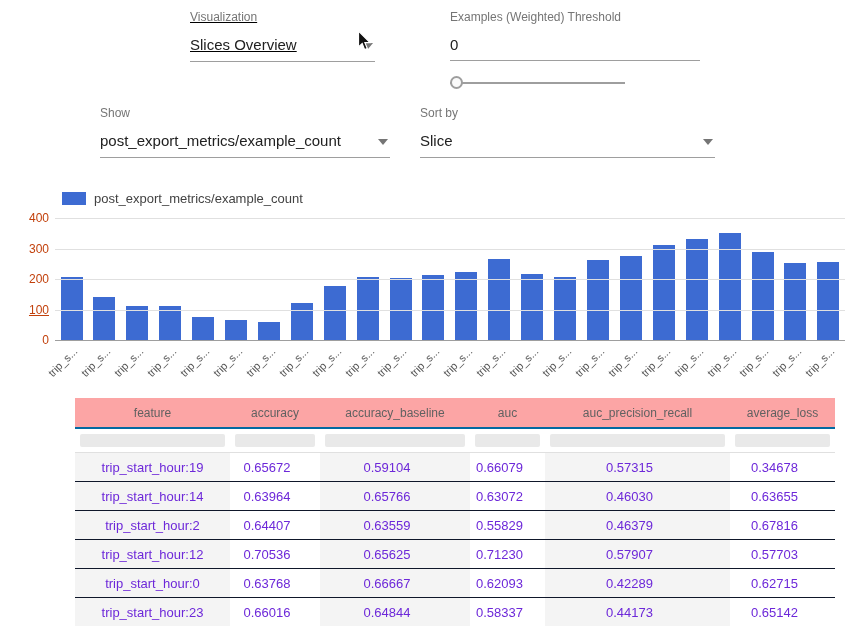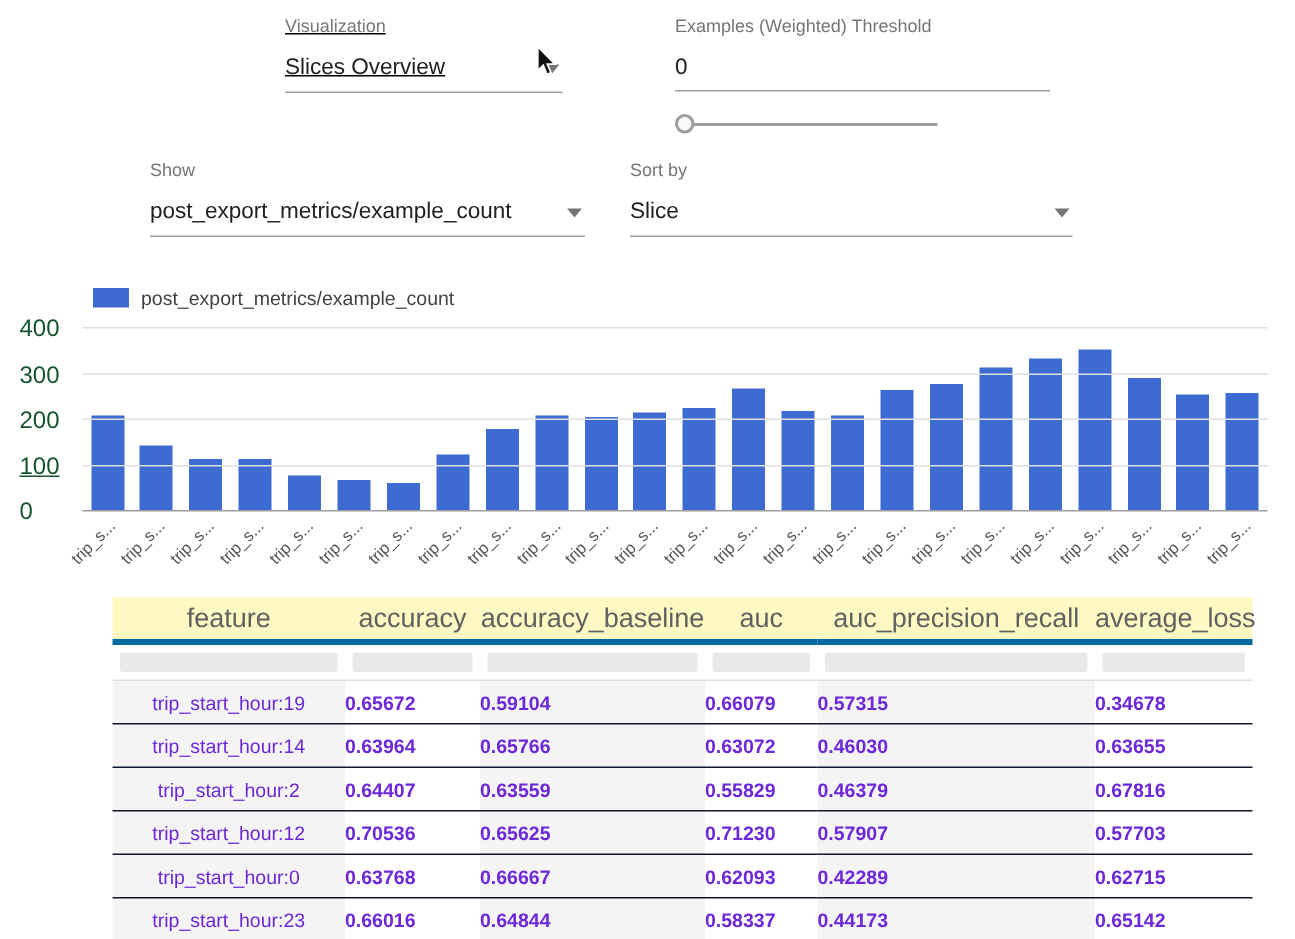--- a/index.html
+++ b/index.html
@@ -25,44 +25,44 @@
 
   .cursor { position:absolute; left:357px; top:30px; z-index:9; }
 
   
   .legend { position:absolute; left:62px; top:191px; display:flex; align-items:center; gap:8px; }
   .legend-swatch { width:24px; height:13px; }
   .legend-label { font-size:13px; color:#424242; }
   .plot-area { position:absolute; left:55px; top:218px; width:790px; height:122px; }
   .gridline { position:absolute; left:0; right:0; height:1px; background:#e0e0e0; }
   .gridline.baseline { background:#9e9e9e; }
-  .ytick { position:absolute; left:-42px; width:36px; text-align:left; font-size:16px; color:#14532d; }
+  .ytick { position:absolute; left:-42px; width:36px; text-align:right; font-size:12px; color:#c2410c; }
   .bars { position:absolute; left:0; right:0; top:0; bottom:0; display:flex; justify-content:space-between;
           align-items:flex-end; padding:0 4px; }
   .slot { position:relative; width:25px; height:100%; display:flex; justify-content:center; align-items:flex-end; }
   .bar { width:22px; }
   .xtick { position:absolute; top:100%; right:50%; margin-top:5px; transform:rotate(-45deg);
            transform-origin:100% 0; font-size:11px; color:#555; white-space:nowrap; }
 
   
   .metrics-table-wrap { position:absolute; left:75px; top:398px; width:760px; }
   table.metrics { border-collapse:collapse; table-layout:fixed; width:760px; font-size:13px; }
   th.col0, td.col0 { width:155px; }
   th.col1, td.col1 { width:90px; }
   th.col2, td.col2 { width:150px; }
   th.col3, td.col3 { width:75px; }
   th.col4, td.col4 { width:185px; }
   th.col5, td.col5 { width:105px; }
-  thead th { height:30px; font-size:18px; font-weight:500; color:#616161; text-align:center;
-             border-bottom:4px solid #0369a1; background:#fef9c3; }
+  thead th { height:30px; font-size:12px; font-weight:500; color:#616161; text-align:center;
+             border-bottom:2px solid #0369a1; background:#fca5a5; }
   tr.filter-row td { height:24px; border-bottom:1px solid #e0e0e0; padding:0; }
   .filter-box { height:13px; margin:5px 5px; background:#e9e9e9; border-radius:2px; }
   tbody td { height:29px; color:#6d28d9; border-bottom:1px solid #0f172a; }
   tbody td.feat { text-align:center; }
-  tbody td.num { text-align:left; padding-right:16px;font-weight:bold; }
+  tbody td.num { text-align:center; padding-right:16px; }
   tbody td.shade, tr.filter-row td.shade { background:#f4f4f4; }
 </style>
 </head>
 <body>
 
 <div class="page">
 
   <div class="viz-control">
     <div class="ctl-label">Visualization</div>
     <div class="select-box">

